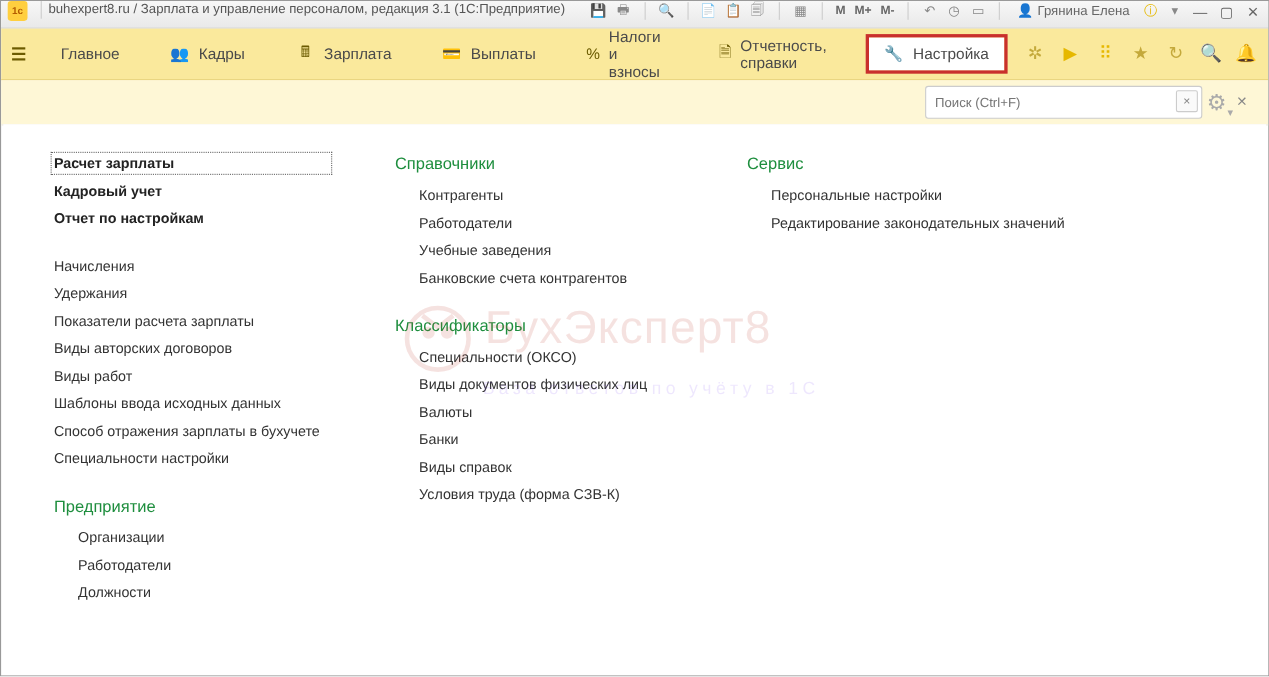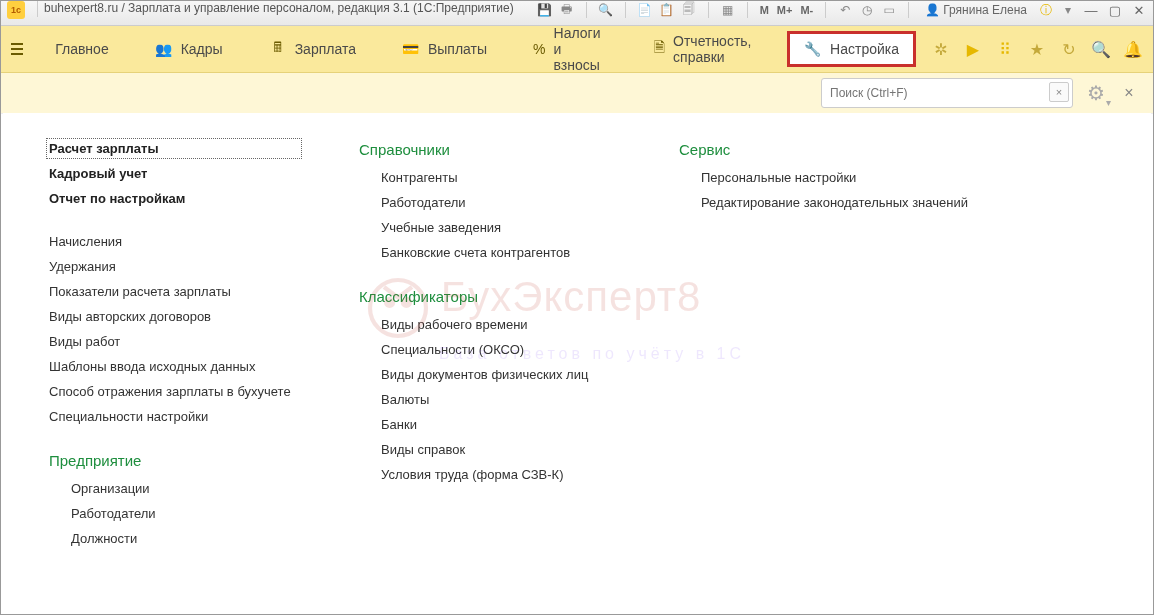--- a/index.html
+++ b/index.html
@@ -16,21 +16,21 @@
 .titlebar .wbtn{width:20px;height:18px;display:flex;align-items:center;justify-content:center;color:#666;cursor:pointer;font-size:13px}
 .menubar{height:46px;background:#FAE99C;display:flex;align-items:center;padding:0 10px;border-bottom:1px solid #e6d27a}
 .menubar .hamb{width:22px;height:22px;display:flex;flex-direction:column;justify-content:center;gap:3px;margin-right:18px;cursor:pointer}
 .menubar .hamb span{height:2px;background:#6b5b00}
 .menu-item{display:flex;align-items:center;gap:8px;padding:6px 14px;margin-right:18px;color:#4a4a4a;cursor:pointer;font-size:14px}
 .menu-item .mi-ico{width:18px;height:18px;display:flex;align-items:center;justify-content:center;color:#6b5b00}
 .menu-item.active{background:#fff;outline:3px solid #c9302c;outline-offset:0}
 .menubar .spacer{flex:1}
 .menubar .right-icons{display:flex;align-items:center;gap:12px;color:#c4a93b}
 .menubar .r-ico{width:20px;height:20px;display:flex;align-items:center;justify-content:center;cursor:pointer;font-size:16px}
-.subbar{height:40px;background:#FEF7D6;border-bottom:1px solid #eee;display:flex;align-items:center;justify-content:flex-end;padding:0 14px;gap:10px}
+.subbar{height:40px;background:#FEF7D6;border-bottom:1px solid #eee;display:flex;align-items:center;justify-content:flex-end;padding:0 14px;}
 .search-wrap{position:relative}
 .search{width:220px;height:24px;border:1px solid #ccc;border-radius:3px;padding:2px 22px 2px 8px;font-size:12px;color:#999;background:#fff}
 .search-clear{position:absolute;right:4px;top:4px;width:18px;height:18px;border:1px solid #ccc;border-radius:2px;display:flex;align-items:center;justify-content:center;font-size:11px;color:#888;cursor:pointer;background:#fafafa}
 .gearplus{width:26px;height:26px;display:flex;align-items:center;justify-content:center;color:#aaa;font-size:20px;cursor:pointer;position:relative}
 .closepanel{width:20px;height:20px;display:flex;align-items:center;justify-content:center;color:#888;font-size:16px;cursor:pointer}
 .content{position:absolute;top:112px;bottom:2px;left:2px;right:2px;overflow-y:scroll;background:#fff}
 .content-inner{padding:28px 20px 30px 46px;display:flex;gap:60px;align-items:flex-start}
 .col{min-width:250px}
 .col2{min-width:260px}
 .col3{min-width:320px}
@@ -176,21 +176,20 @@
         <div class="plain-link indent">Должности</div>
       </div>
 
       <div class="col col2">
         <div class="sec-head">Справочники</div>
         <div class="plain-link indent">Контрагенты</div>
         <div class="plain-link indent">Работодатели</div>
         <div class="plain-link indent">Учебные заведения</div>
         <div class="plain-link indent">Банковские счета контрагентов</div>
         <div class="sec-head gap-top">Классификаторы</div>
-        <div class="plain-link indent">Виды рабочего времени</div>
         <div class="plain-link indent">Специальности (ОКСО)</div>
         <div class="plain-link indent">Виды документов физических лиц</div>
         <div class="plain-link indent">Валюты</div>
         <div class="plain-link indent">Банки</div>
         <div class="plain-link indent">Виды справок</div>
         <div class="plain-link indent">Условия труда (форма СЗВ-К)</div>
       </div>
 
       <div class="col col3">
         <div class="sec-head">Сервис</div>

